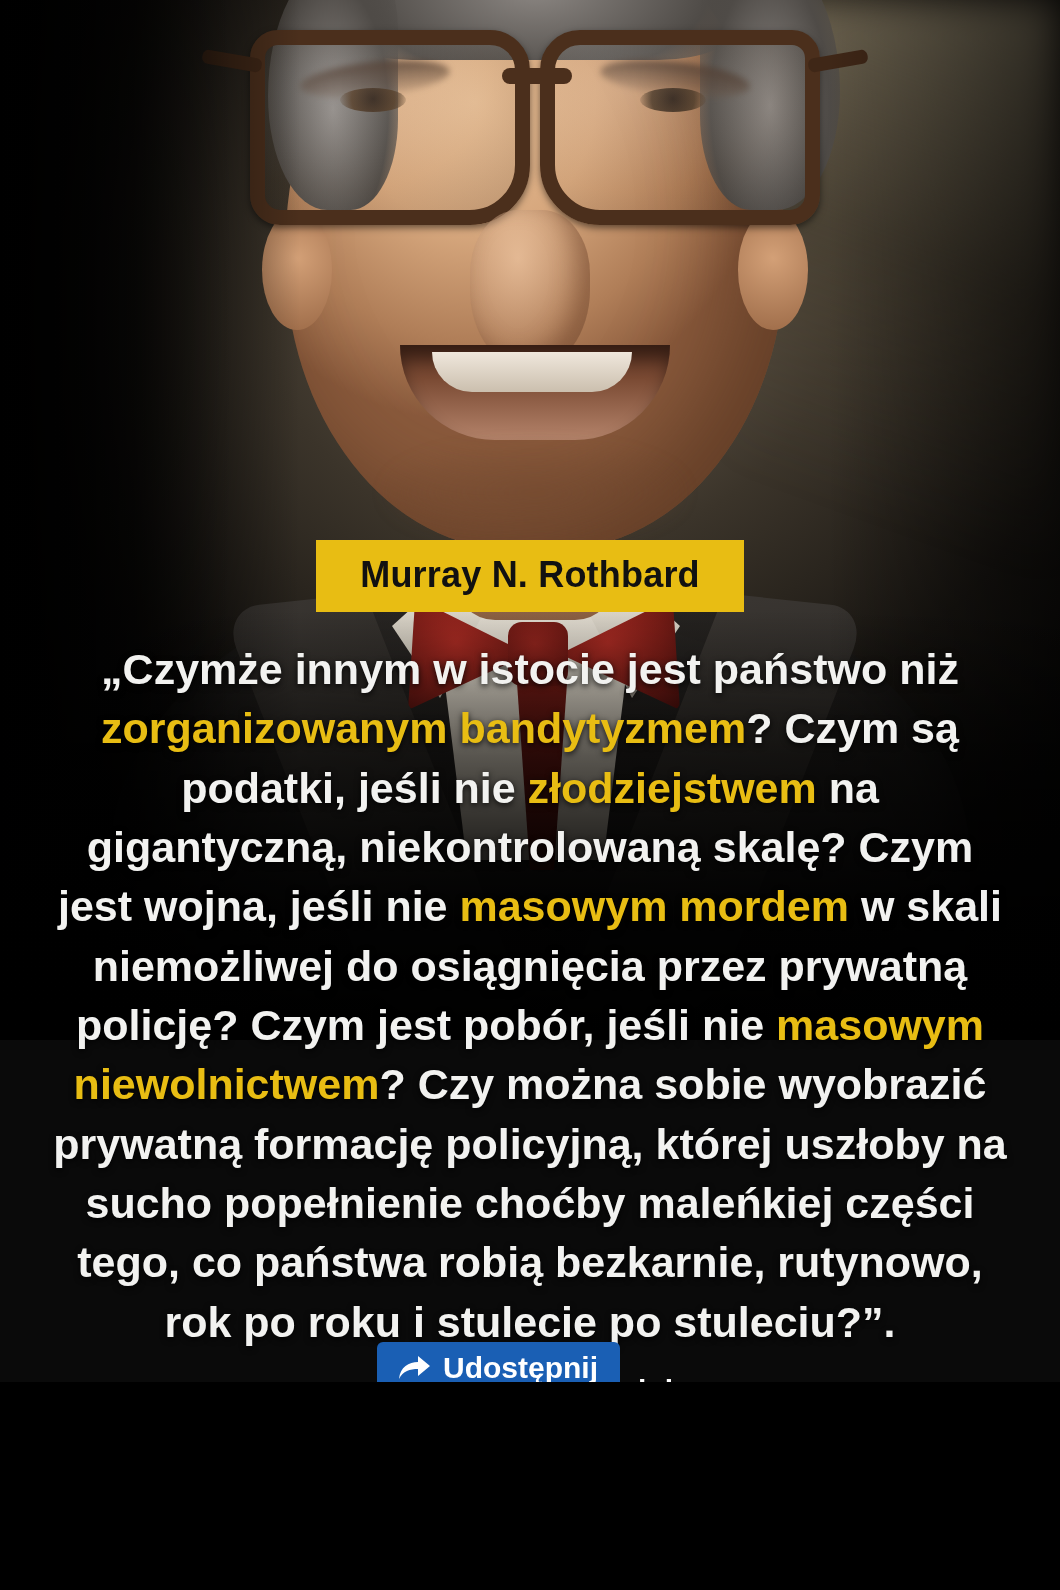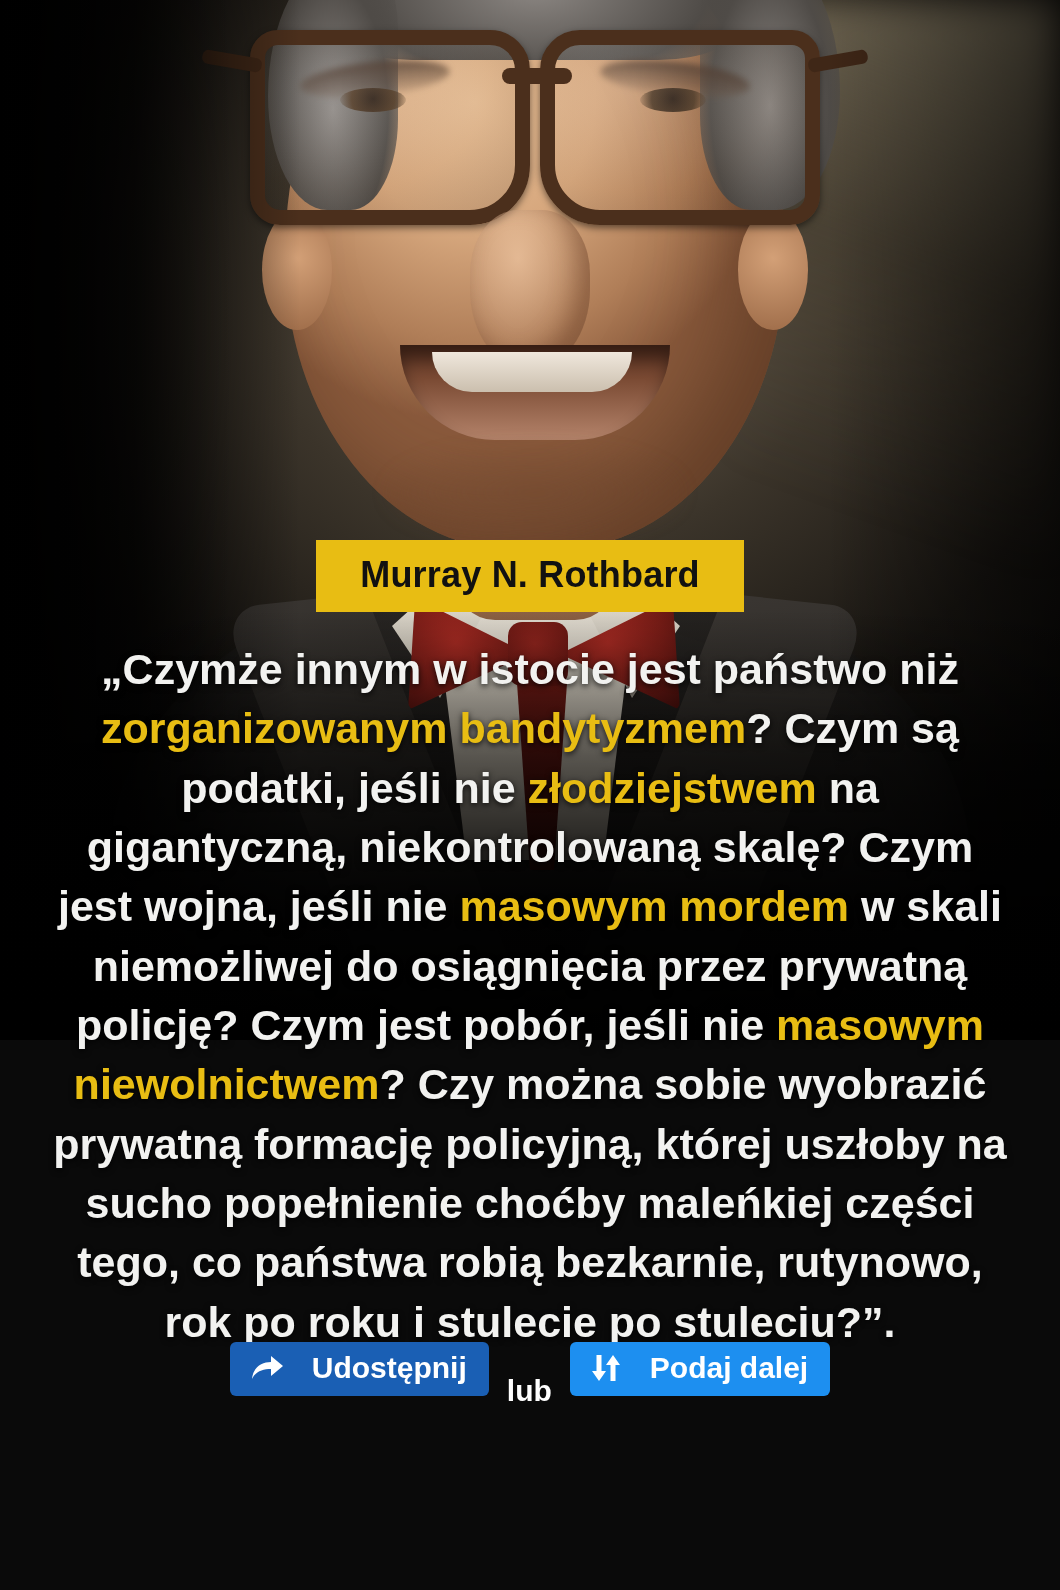--- a/index.html
+++ b/index.html
@@ -6,21 +6,21 @@
     margin: 0;
     padding: 0;
     background: #000;
   }
   body {
     font-family: "Liberation Sans", sans-serif;
   }
   #poster {
     position: relative;
     width: 1060px;
-    height: 1590px;
+    height: 1382px;
     overflow: hidden;
     background: #0a0a0a;
   }
 
   
   .photo {
     position: absolute;
     left: 0; top: 0;
     width: 1060px;
     height: 1040px;
@@ -278,21 +278,21 @@
   .actions {
     position: absolute;
     top: 1330px;
     display: flex;
     align-items: center;
     gap: 18px;
   }
   .btn {
     display: inline-flex;
     align-items: center;
-    gap: 28px;
+    gap: 12px;
     color: #fff;
     font-size: 30px;
     font-weight: bold;
     padding: 11px 22px 13px 20px;
     border-radius: 6px;
     line-height: 1;
     cursor: pointer;
     user-select: none;
   }
   .btn-share { background: #1a5fb4; }
@@ -374,25 +374,16 @@
         <span>
           <svg width="34" height="26" viewBox="0 0 34 26" aria-hidden="true">
             <path d="M2 24 C3 12, 12 7, 21 7 L21 1 L33 11 L21 21 L21 14 C13 14, 6 16, 2 24 Z" fill="#ffffff"></path>
           </svg>
         </span>
         <span>Udostępnij</span>
       </div>
 
       <div class="lub">lub</div>
 
-      <div class="btn btn-forward">
-        <span>
-          <svg width="32" height="28" viewBox="0 0 32 28" aria-hidden="true">
-            <path d="M9 27 L2 17 L6.5 17 L6.5 1 L11.5 1 L11.5 17 L16 17 Z" fill="#ffffff"></path>
-            <path d="M23 1 L30 11 L25.5 11 L25.5 27 L20.5 27 L20.5 11 L16 11 Z" fill="#ffffff"></path>
-          </svg>
-        </span>
-        <span>Podaj dalej</span>
-      </div>
     </div>
 
   </div>
 </div>
 
 </body></html>

